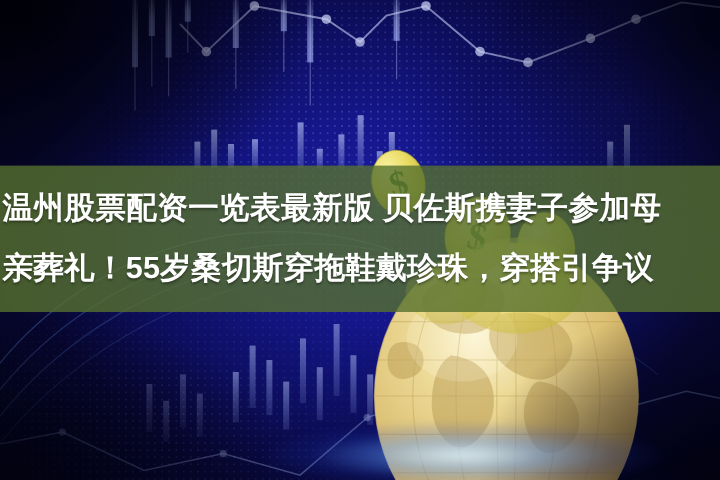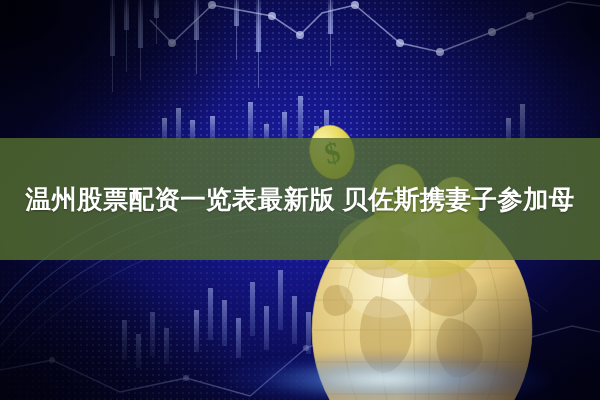--- a/index.html
+++ b/index.html
@@ -53,21 +53,21 @@
             mask-image:radial-gradient(ellipse 45% 40% at 22% 88%, #000 5%, rgba(0,0,0,.45) 45%, rgba(0,0,0,0) 80%);
   }
 
   svg.layer{overflow:visible;}
 
   
   .band{
     position:absolute;left:0;top:138px;width:600px;height:122px;
     background:rgba(86,112,46,.80);
     display:flex;flex-direction:column;justify-content:center;
-    box-sizing:border-box;padding:0 30px;align-items:center;
+    box-sizing:border-box;padding:0 2px;
   }
   .headline{
     color:#ffffff;font-weight:bold;font-size:25.5px;line-height:50px;
     letter-spacing:.3px;white-space:nowrap;
     text-shadow:0 1px 2px rgba(0,0,0,.35);
   }
   .headline.l2{letter-spacing:.2px;}
 </style>
 </head>
 <body>
@@ -242,15 +242,16 @@
   </svg>
 
   <div class="layer bg-dark-tl"></div>
   <div class="layer bg-dark-tr"></div>
   <div class="layer bg-dark-bl"></div>
   <div class="layer bg-dark-br"></div>
   <div class="beam"></div>
 
   <div class="band">
     <div class="headline">温州股票配资一览表最新版 贝佐斯携妻子参加母</div>
+    <div class="headline l2">亲葬礼！55岁桑切斯穿拖鞋戴珍珠，穿搭引争议</div>
   </div>
 
 </div>
 
 </body></html>

